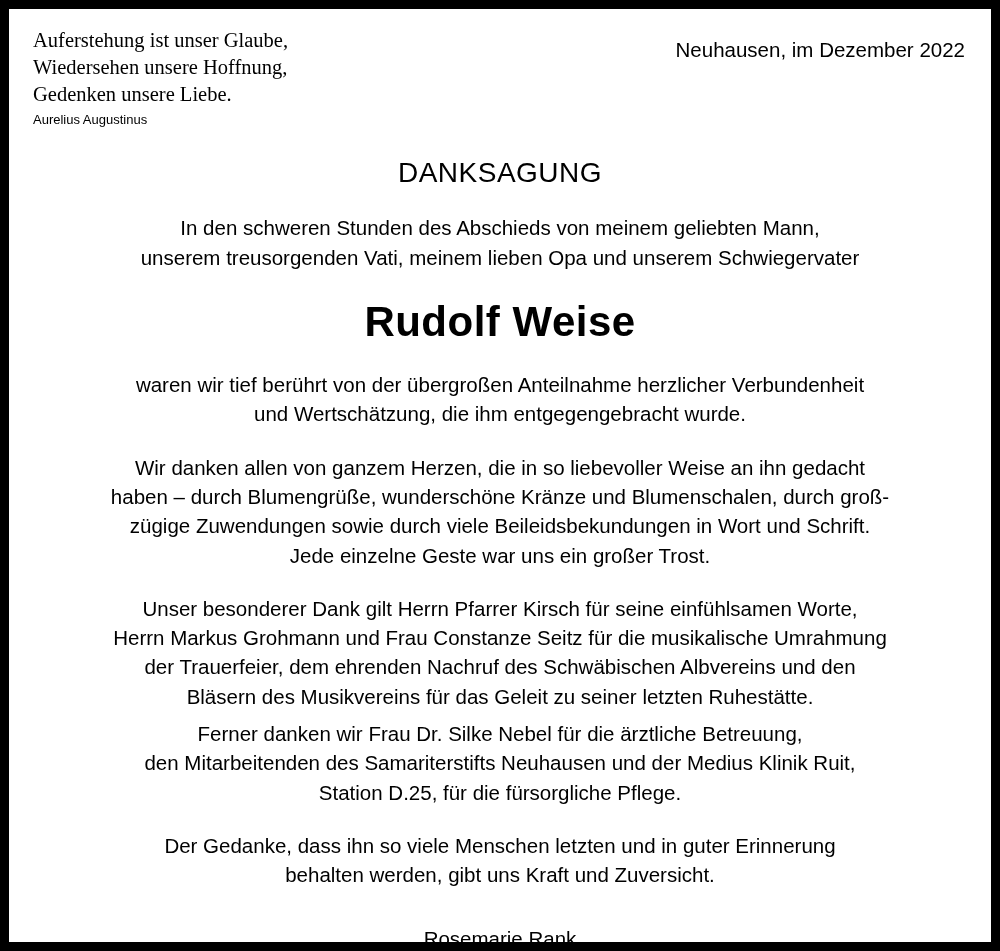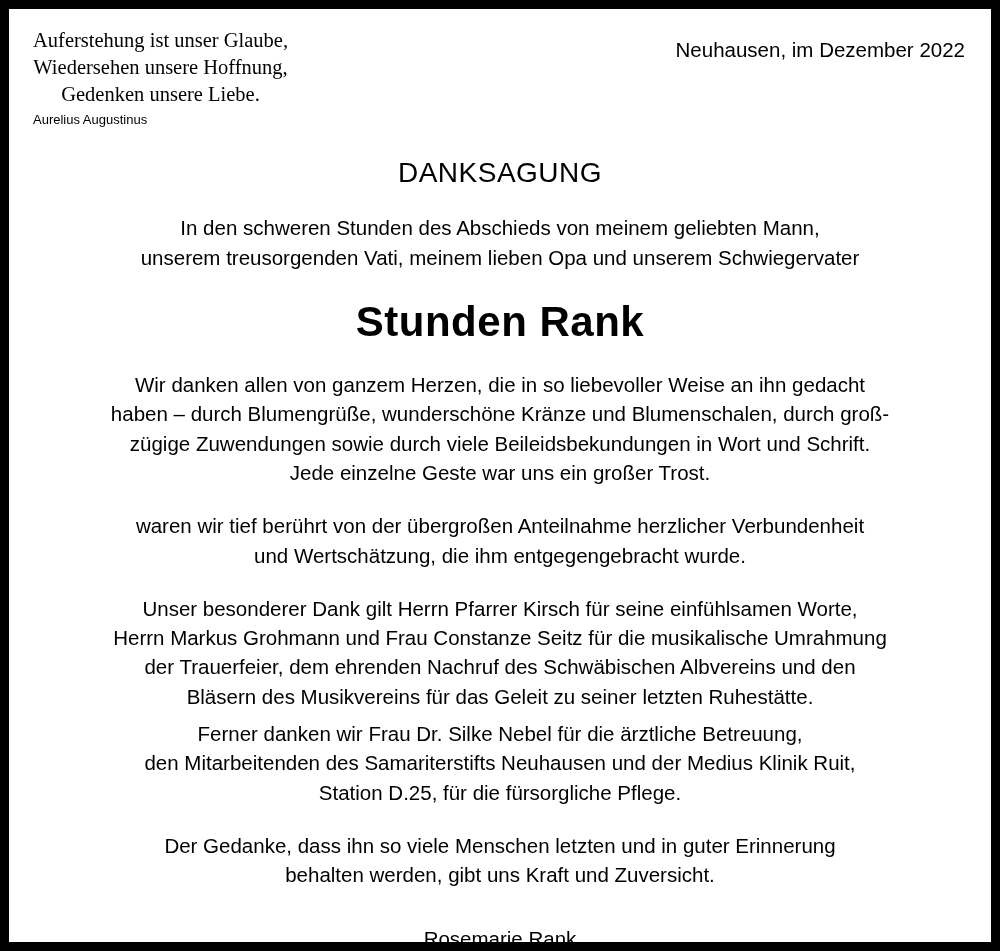--- a/index.html
+++ b/index.html
@@ -25,21 +25,21 @@
   }
   .top-row {
     display: flex;
     justify-content: space-between;
     align-items: flex-start;
   }
   .quote {
     font-family: "Liberation Serif", serif;
     font-size: 20.5px;
     line-height: 1.32;
-    text-align: center;
+    text-align: left;
     white-space: pre-line;
   }
   .quote-author {
     font-family: "Liberation Sans", sans-serif;
     font-size: 13px;
     line-height: 1.4;
     margin-top: 3px;
   }
   .place-date {
     font-size: 20.5px;
@@ -90,28 +90,28 @@
       <div class="quote-author">Aurelius Augustinus</div>
     </div>
     <div class="place-date">Neuhausen, im Dezember 2022</div>
   </div>
 
   <div class="heading">DANKSAGUNG</div>
 
   <div class="para" style="white-space: pre-line;">In den schweren Stunden des Abschieds von meinem geliebten Mann,
 unserem treusorgenden Vati, meinem lieben Opa und unserem Schwiegervater</div>
 
-  <div class="name">Stunden Rank</div>
+  <div class="name">Rudolf Weise</div>
 
+  <div class="para" style="white-space: pre-line;">waren wir tief berührt von der übergroßen Anteilnahme herzlicher Verbundenheit
+und Wertschätzung, die ihm entgegengebracht wurde.</div>
   <div class="para" style="white-space: pre-line;">Wir danken allen von ganzem Herzen, die in so liebevoller Weise an ihn gedacht
 haben – durch Blumengrüße, wunderschöne Kränze und Blumenschalen, durch groß-
 zügige Zuwendungen sowie durch viele Beileidsbekundungen in Wort und Schrift.
 Jede einzelne Geste war uns ein großer Trost.</div>
-  <div class="para" style="white-space: pre-line;">waren wir tief berührt von der übergroßen Anteilnahme herzlicher Verbundenheit
-und Wertschätzung, die ihm entgegengebracht wurde.</div>
   <div class="para" style="white-space: pre-line;">Unser besonderer Dank gilt Herrn Pfarrer Kirsch für seine einfühlsamen Worte,
 Herrn Markus Grohmann und Frau Constanze Seitz für die musikalische Umrahmung
 der Trauerfeier, dem ehrenden Nachruf des Schwäbischen Albvereins und den
 Bläsern des Musikvereins für das Geleit zu seiner letzten Ruhestätte.</div>
   <div class="para" style="white-space: pre-line; margin-top: 8px;">Ferner danken wir Frau Dr. Silke Nebel für die ärztliche Betreuung,
 den Mitarbeitenden des Samariterstifts Neuhausen und der Medius Klinik Ruit,
 Station D.25, für die fürsorgliche Pflege.</div>
   <div class="para" style="white-space: pre-line;">Der Gedanke, dass ihn so viele Menschen letzten und in guter Erinnerung
 behalten werden, gibt uns Kraft und Zuversicht.</div>
 

